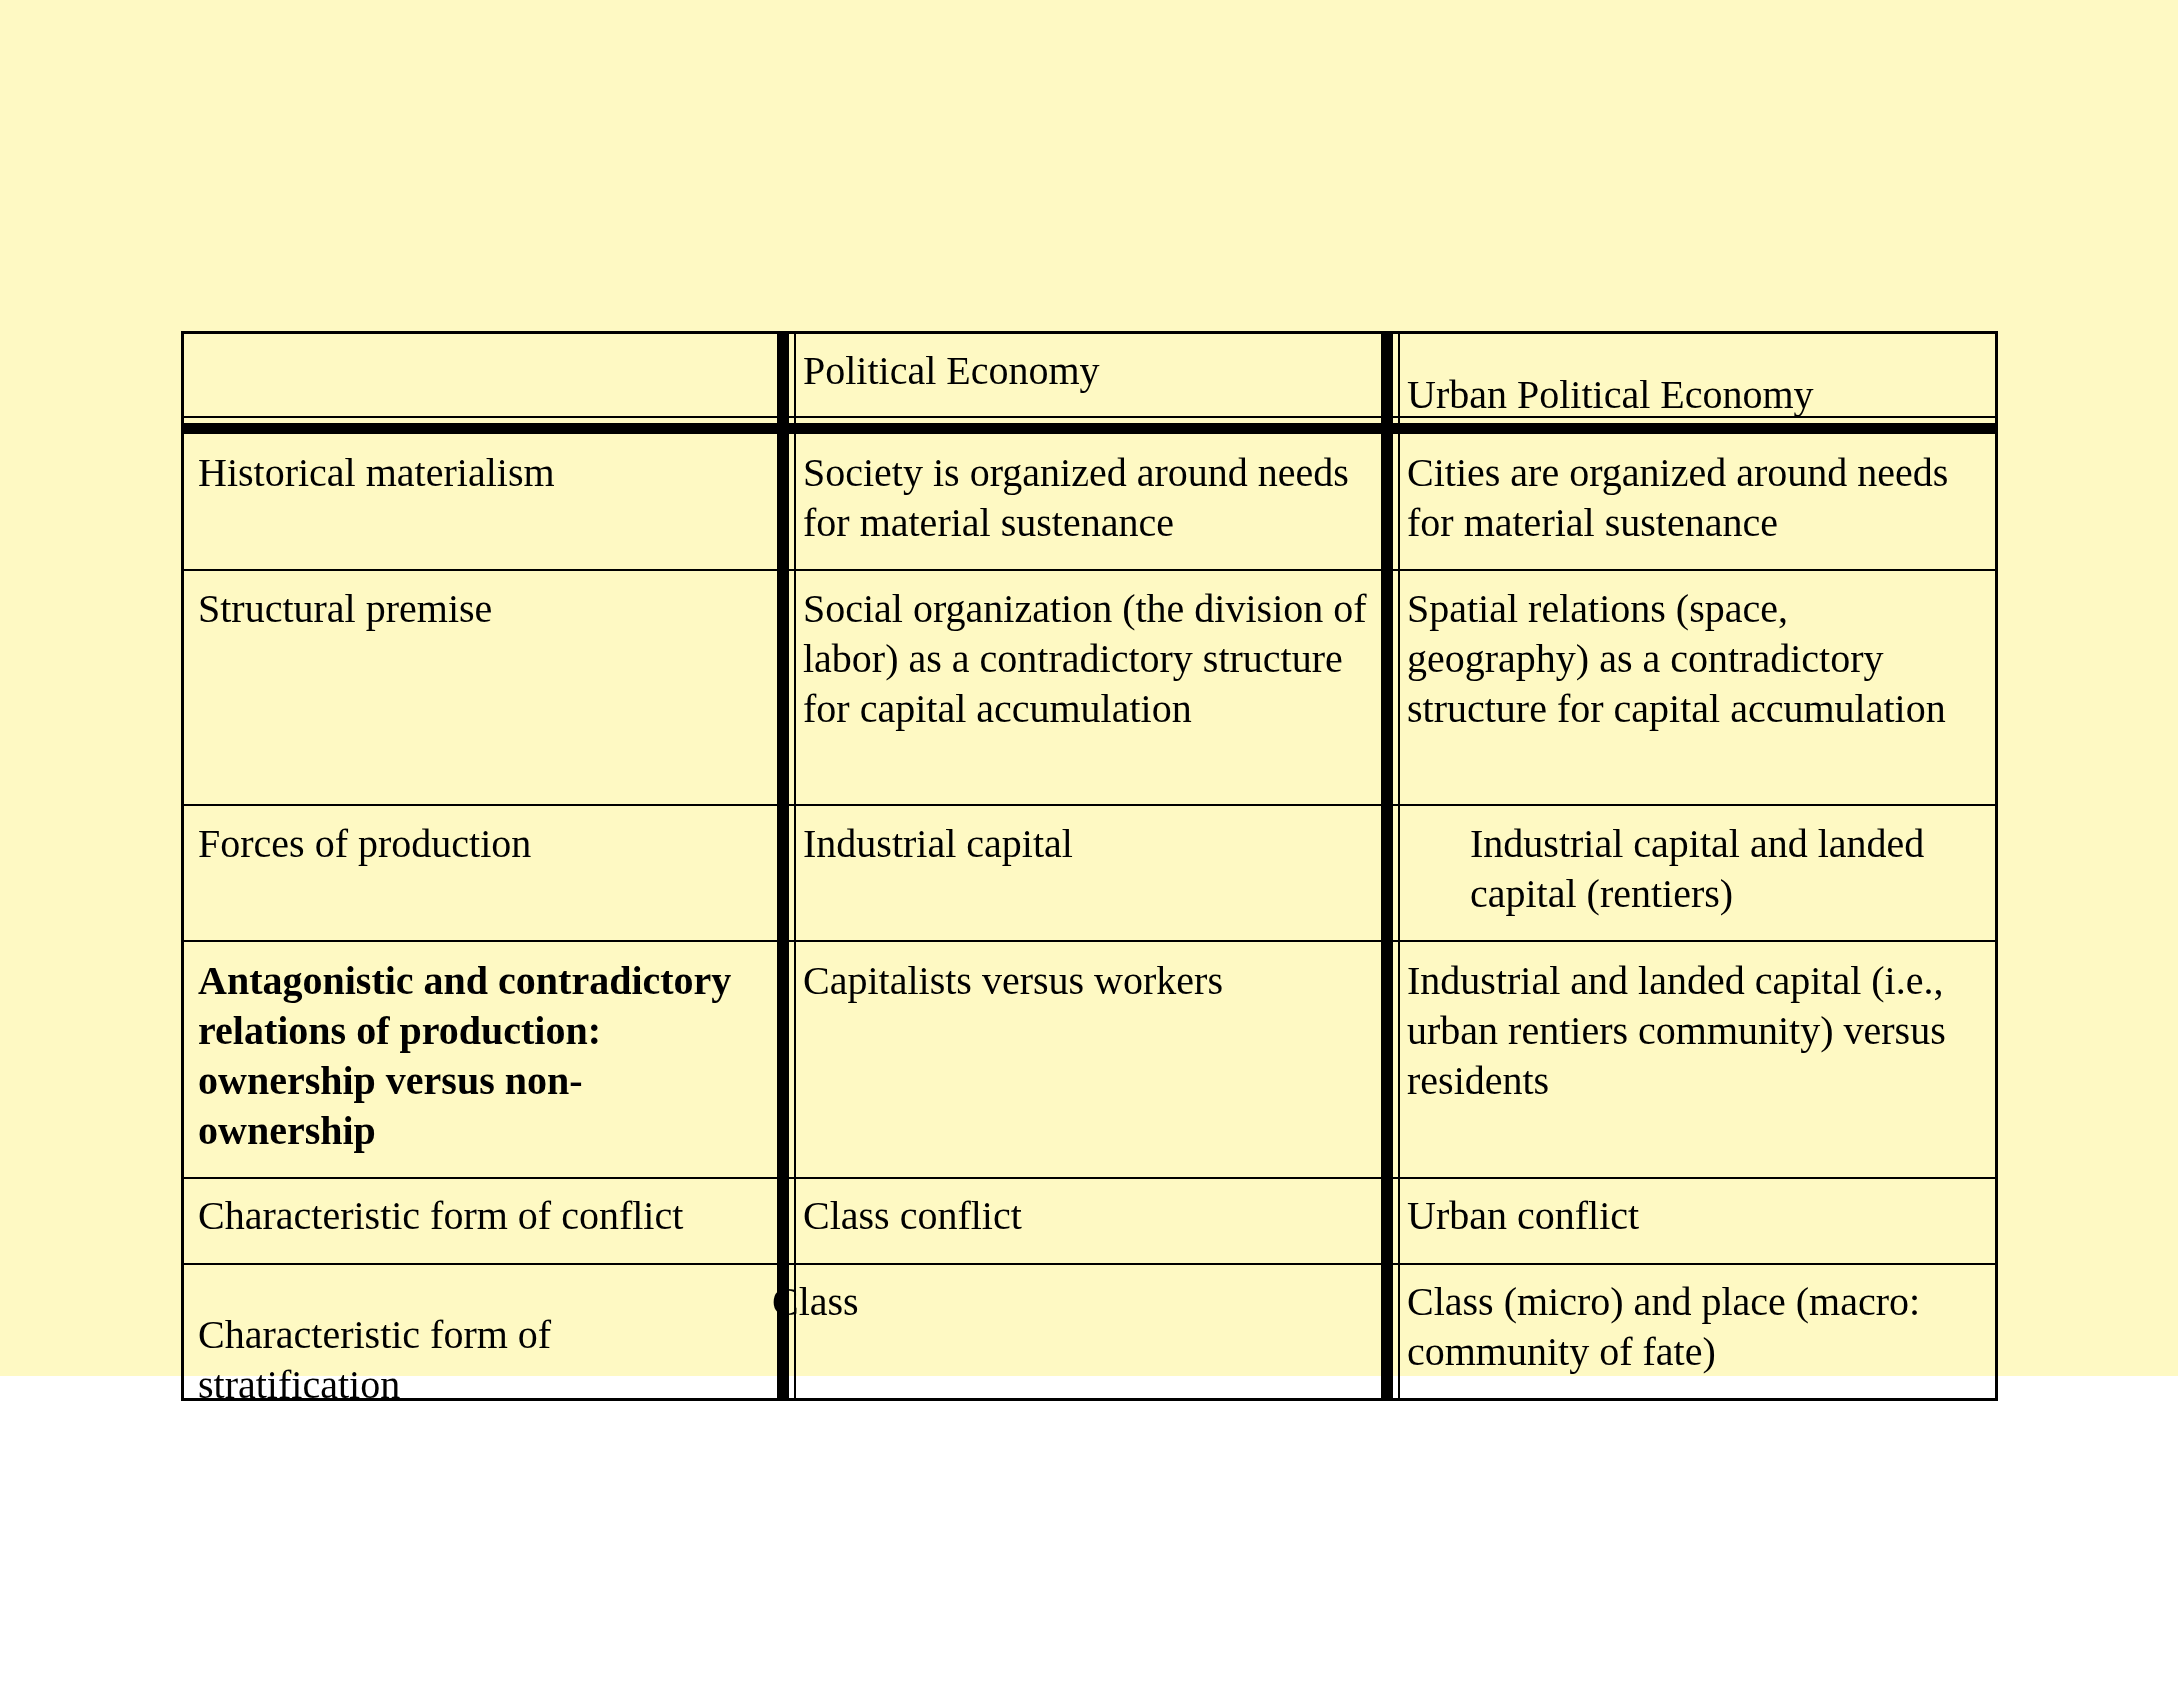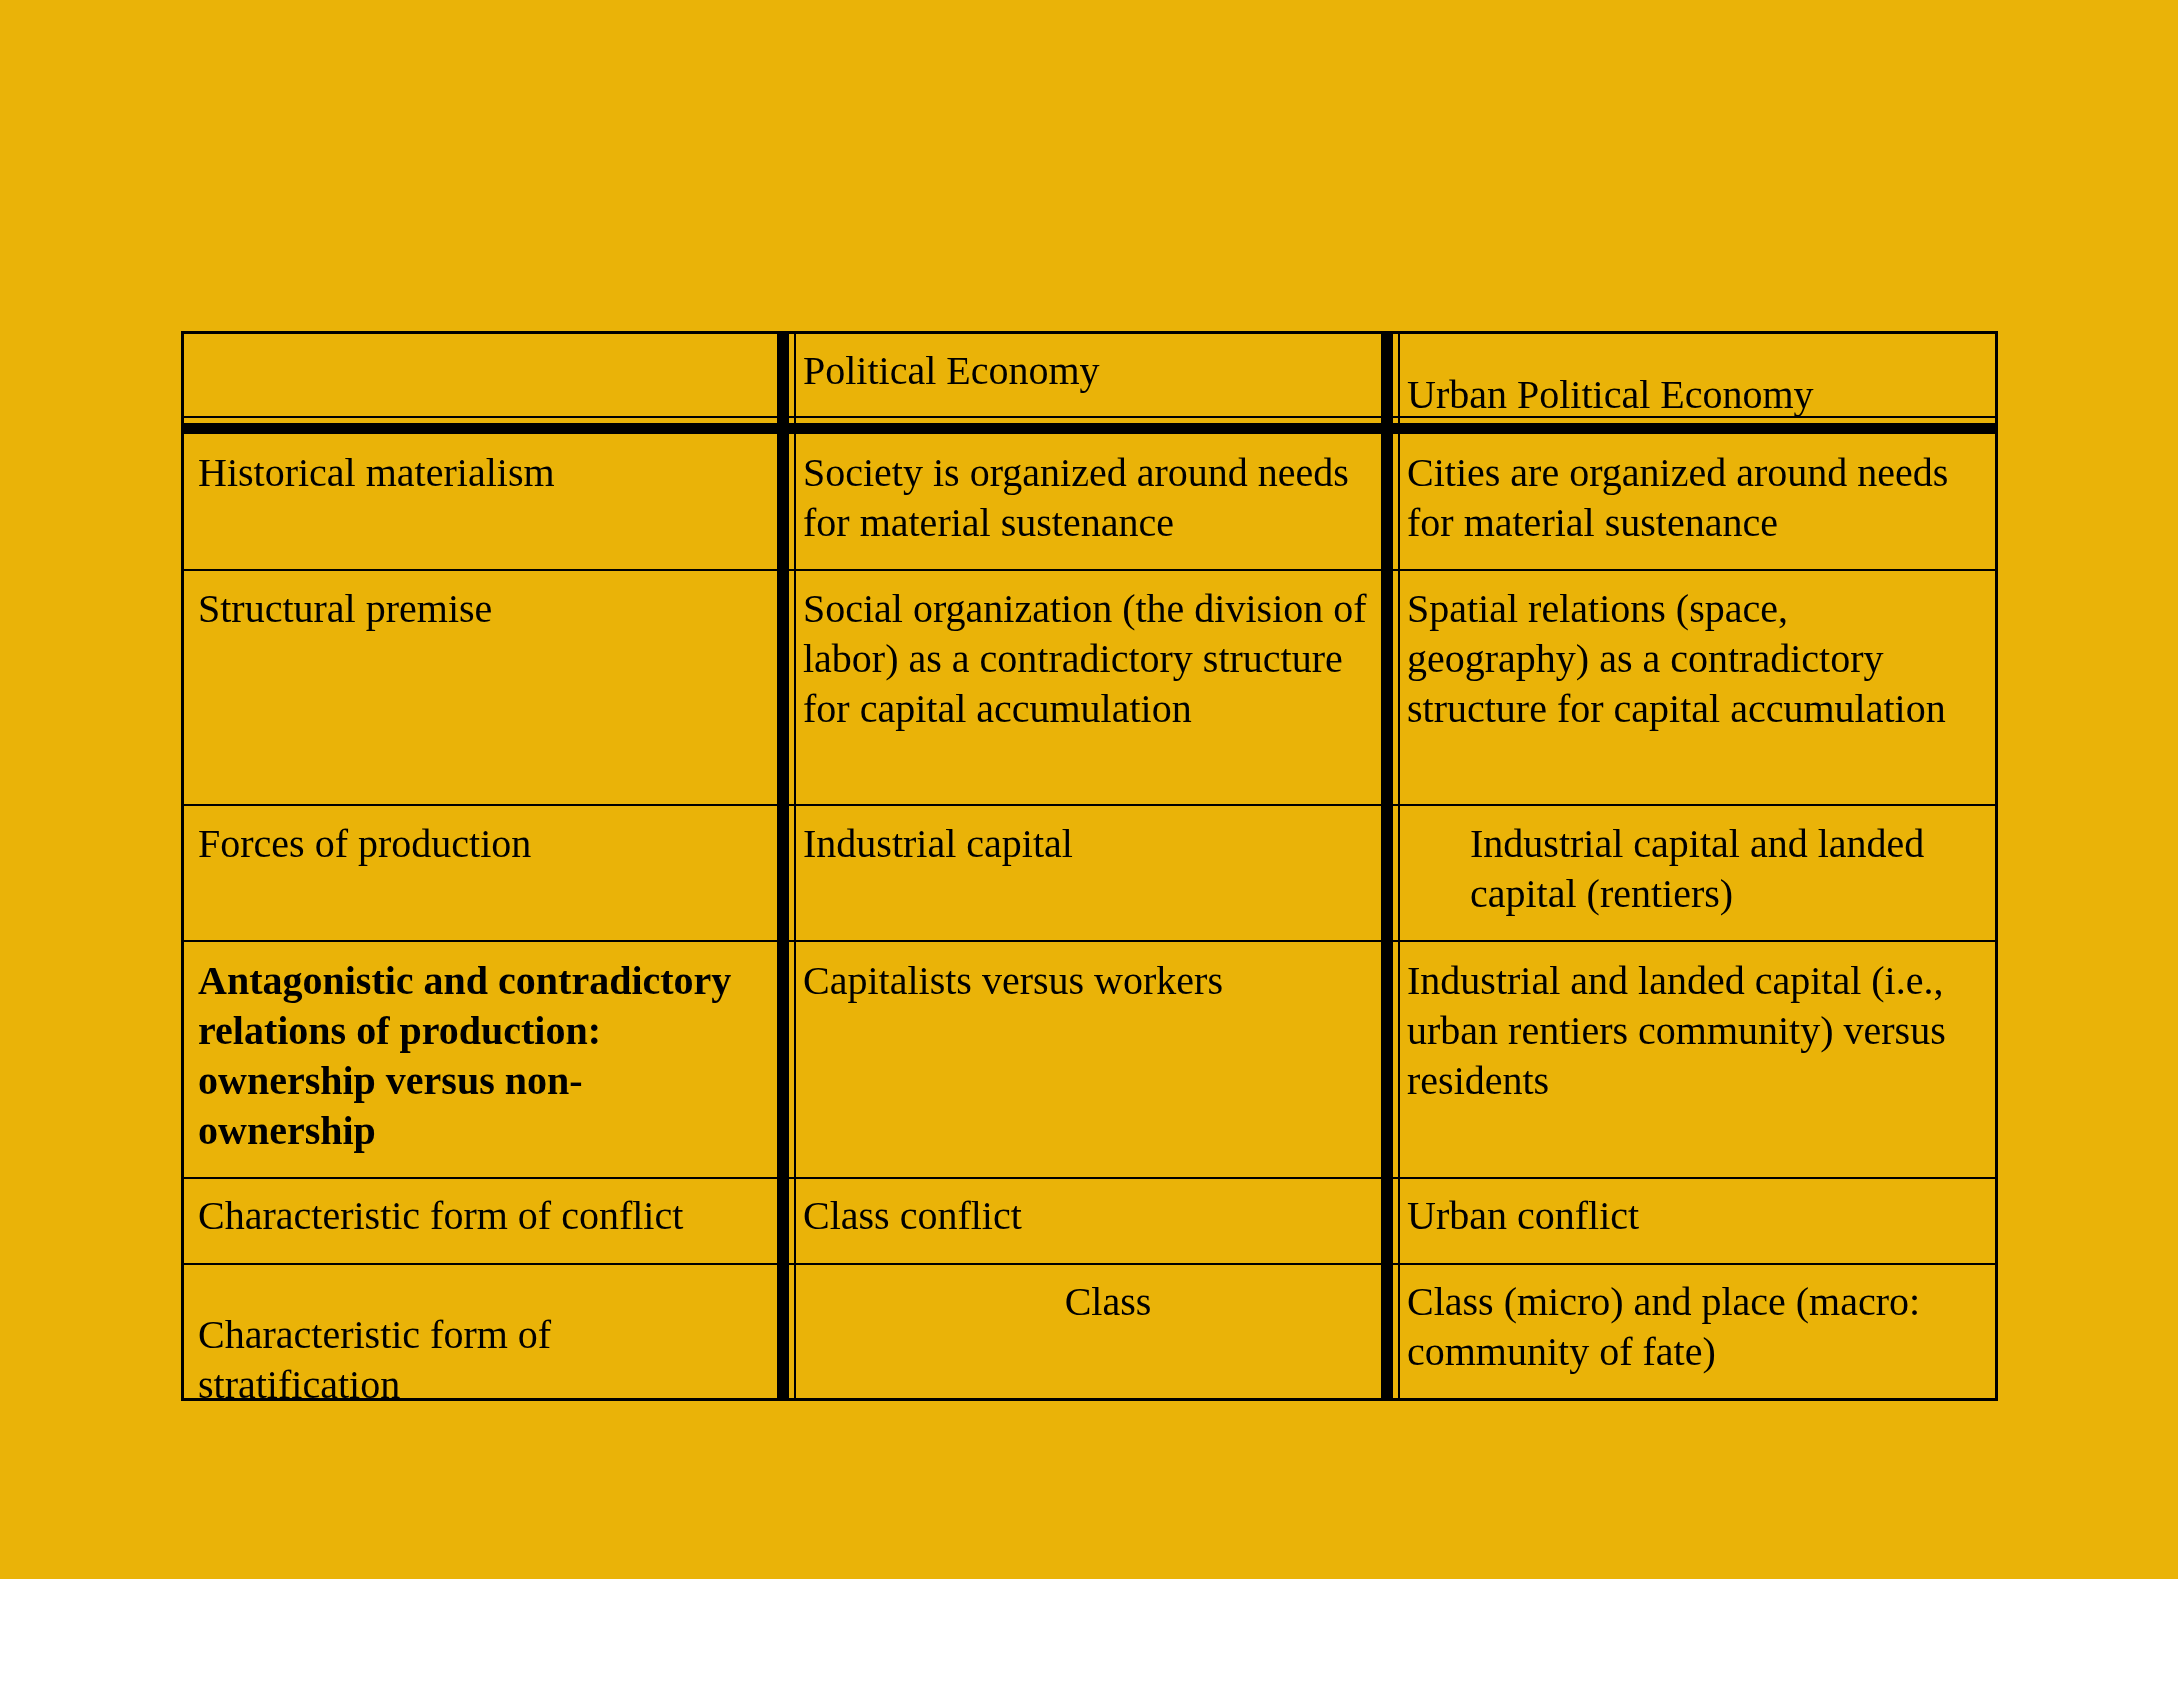--- a/index.html
+++ b/index.html
@@ -11,22 +11,22 @@
     width: 2178px;
     height: 1683px;
     position: relative;
     overflow: hidden;
     font-family: "Liberation Serif", "DejaVu Serif", serif;
     color: #000000;
   }
   .page {
     position: absolute;
     left: 0; top: 0;
-    width: 2178px; height: 1579px;
-    background: #eab308;
+    width: 2178px; height: 1376px;
+    background: #fef9c3;
   }
   .table {
     position: absolute;
     left: 181px;
     top: 331px;
     width: 1817px;
     height: 1070px;
     box-sizing: border-box;
     border: 3px solid #000;
   }
@@ -124,21 +124,21 @@
     <div class="cell" style="left:619px; top:857px; width:584px;">
       <span class="cell-text">Class conflict</span>
     </div>
     <div class="cell" style="left:1223px; top:857px; width:554px;">
       <span class="cell-text">Urban conflict</span>
     </div>
 
     <div class="cell" style="left:14px; top:943px; width:416px;margin-top:33px;">
       <span class="cell-text">Characteristic form of stratification</span>
     </div>
-    <div class="cell" style="left:632px; top:943px; width:584px;text-align:center;">
+    <div class="cell" style="left:588px; top:943px; width:584px;">
       <span class="cell-text">Class</span>
     </div>
     <div class="cell" style="left:1223px; top:943px; width:554px;">
       <span class="cell-text">Class (micro) and place (macro: community of fate)</span>
     </div>
 
   </div>
 </div>
 
 

